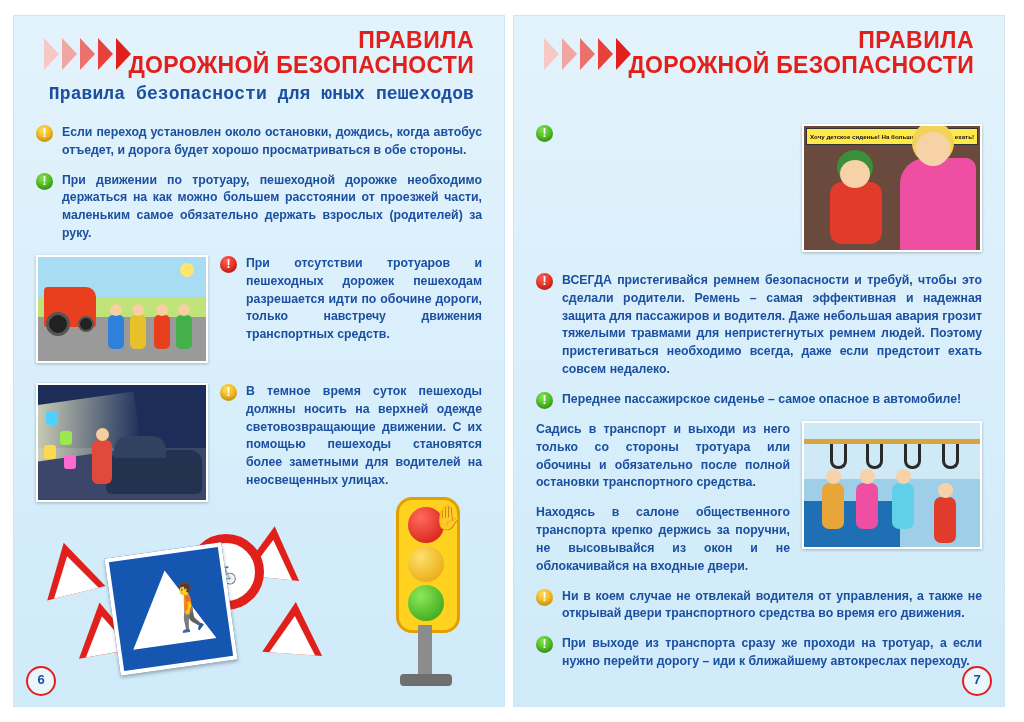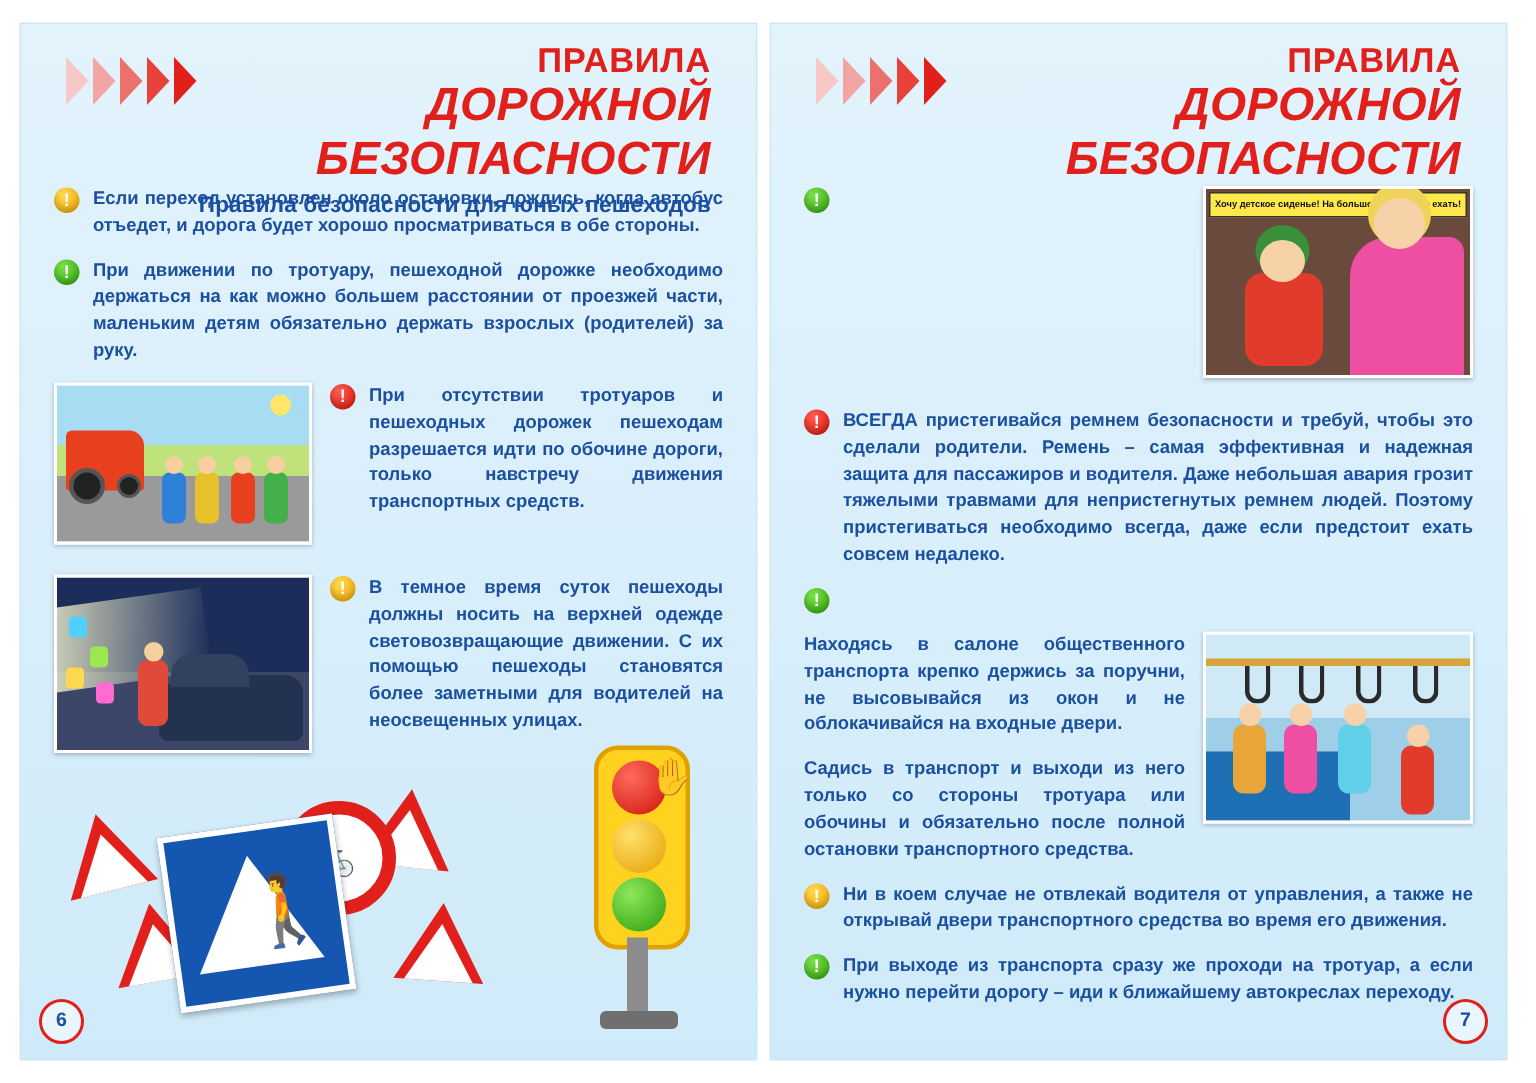--- a/index.html
+++ b/index.html
@@ -65,31 +65,31 @@
   .hdr-l1 {
     color: #e2201b;
     font-weight: bold;
     font-size: 23px;
     letter-spacing: .5px;
     line-height: 1.05;
   }
   .hdr-l2 {
     color: #e2201b;
     font-weight: bold;
-    font-size: 31px;
+    font-size: 23px;
     letter-spacing: .3px;
     line-height: 1.15;
-    font-style: italic;
   }
   .hdr-l3 {
     color: #1b4fa0;
     font-weight: bold;
-    font-size: 15px;
+    font-size: 18px;
     margin-top: 5px;
     letter-spacing: .1px;
+    font-family: Liberation Mono, monospace;
   }
 
   
   .body {
     position: relative;
     padding: 0 22px;
   }
   .row {
     display: flex;
     align-items: flex-start;
@@ -296,21 +296,21 @@
 
     <div class="body">
 
       <div class="row">
         <span class="dot yellow">!</span>
         <span class="txt">Если переход установлен около остановки, дождись, когда автобус отъедет, и дорога будет хорошо просматриваться в обе стороны.</span>
       </div>
 
       <div class="row">
         <span class="dot green">!</span>
-        <span class="txt">При движении по тротуару, пешеходной дорожке необходимо держаться на как можно большем расстоянии от проезжей части, маленьким детям обязательно держать взрослых (родителей) за руку.</span>
+        <span class="txt">При движении по тротуару, пешеходной дорожке необходимо держаться на как можно большем расстоянии от проезжей части, маленьким самое обязательно держать взрослых (родителей) за руку.</span>
       </div>
 
       <div class="clearfix blockp">
         <div class="pic il-road float-l">
           <span class="sun"></span>
           <span class="tractor"></span>
           <span class="kid k1"></span>
           <span class="kid k2"></span>
           <span class="kid k3"></span>
           <span class="kid k4"></span>
@@ -405,42 +405,43 @@
         </div>
       </div>
 
       <div class="row">
         <span class="dot red">!</span>
         <span class="txt">ВСЕГДА пристегивайся ремнем безопасности и требуй, чтобы это сделали родители. Ремень – самая эффективная и надежная защита для пассажиров и водителя. Даже небольшая авария грозит тяжелыми травмами для непристегнутых ремнем людей. Поэтому пристегиваться необходимо всегда, даже если предстоит ехать совсем недалеко.</span>
       </div>
 
       <div class="row">
         <span class="dot green">!</span>
+        <span class="txt">Переднее пассажирское сиденье – самое опасное в автомобиле!</span>
       </div>
 
       <div class="clearfix">
         <div class="pic il-bus float-r">
           <span class="rail"></span>
           <span class="strap s1"></span>
           <span class="strap s2"></span>
           <span class="strap s3"></span>
           <span class="strap s4"></span>
           <span class="seat l"></span>
           <span class="p p1"></span>
           <span class="p p2"></span>
           <span class="p p3"></span>
           <span class="p p4"></span>
         </div>
 
         <div class="blockp">
+          <div class="txt plain">Садись в транспорт и выходи из него только со стороны тротуара или обочины и обязательно после полной остановки транспортного средства.</div>
+        </div>
+
+        <div class="blockp">
           <div class="txt plain">Находясь в салоне общественного транспорта крепко держись за поручни, не высовывайся из окон и не облокачивайся на входные двери.</div>
-        </div>
-
-        <div class="blockp">
-          <div class="txt plain">Садись в транспорт и выходи из него только со стороны тротуара или обочины и обязательно после полной остановки транспортного средства.</div>
         </div>
       </div>
 
       <div class="row">
         <span class="dot yellow">!</span>
         <span class="txt">Ни в коем случае не отвлекай водителя от управления, а также не открывай двери транспортного средства во время его движения.</span>
       </div>
 
       <div class="row">
         <span class="dot green">!</span>

